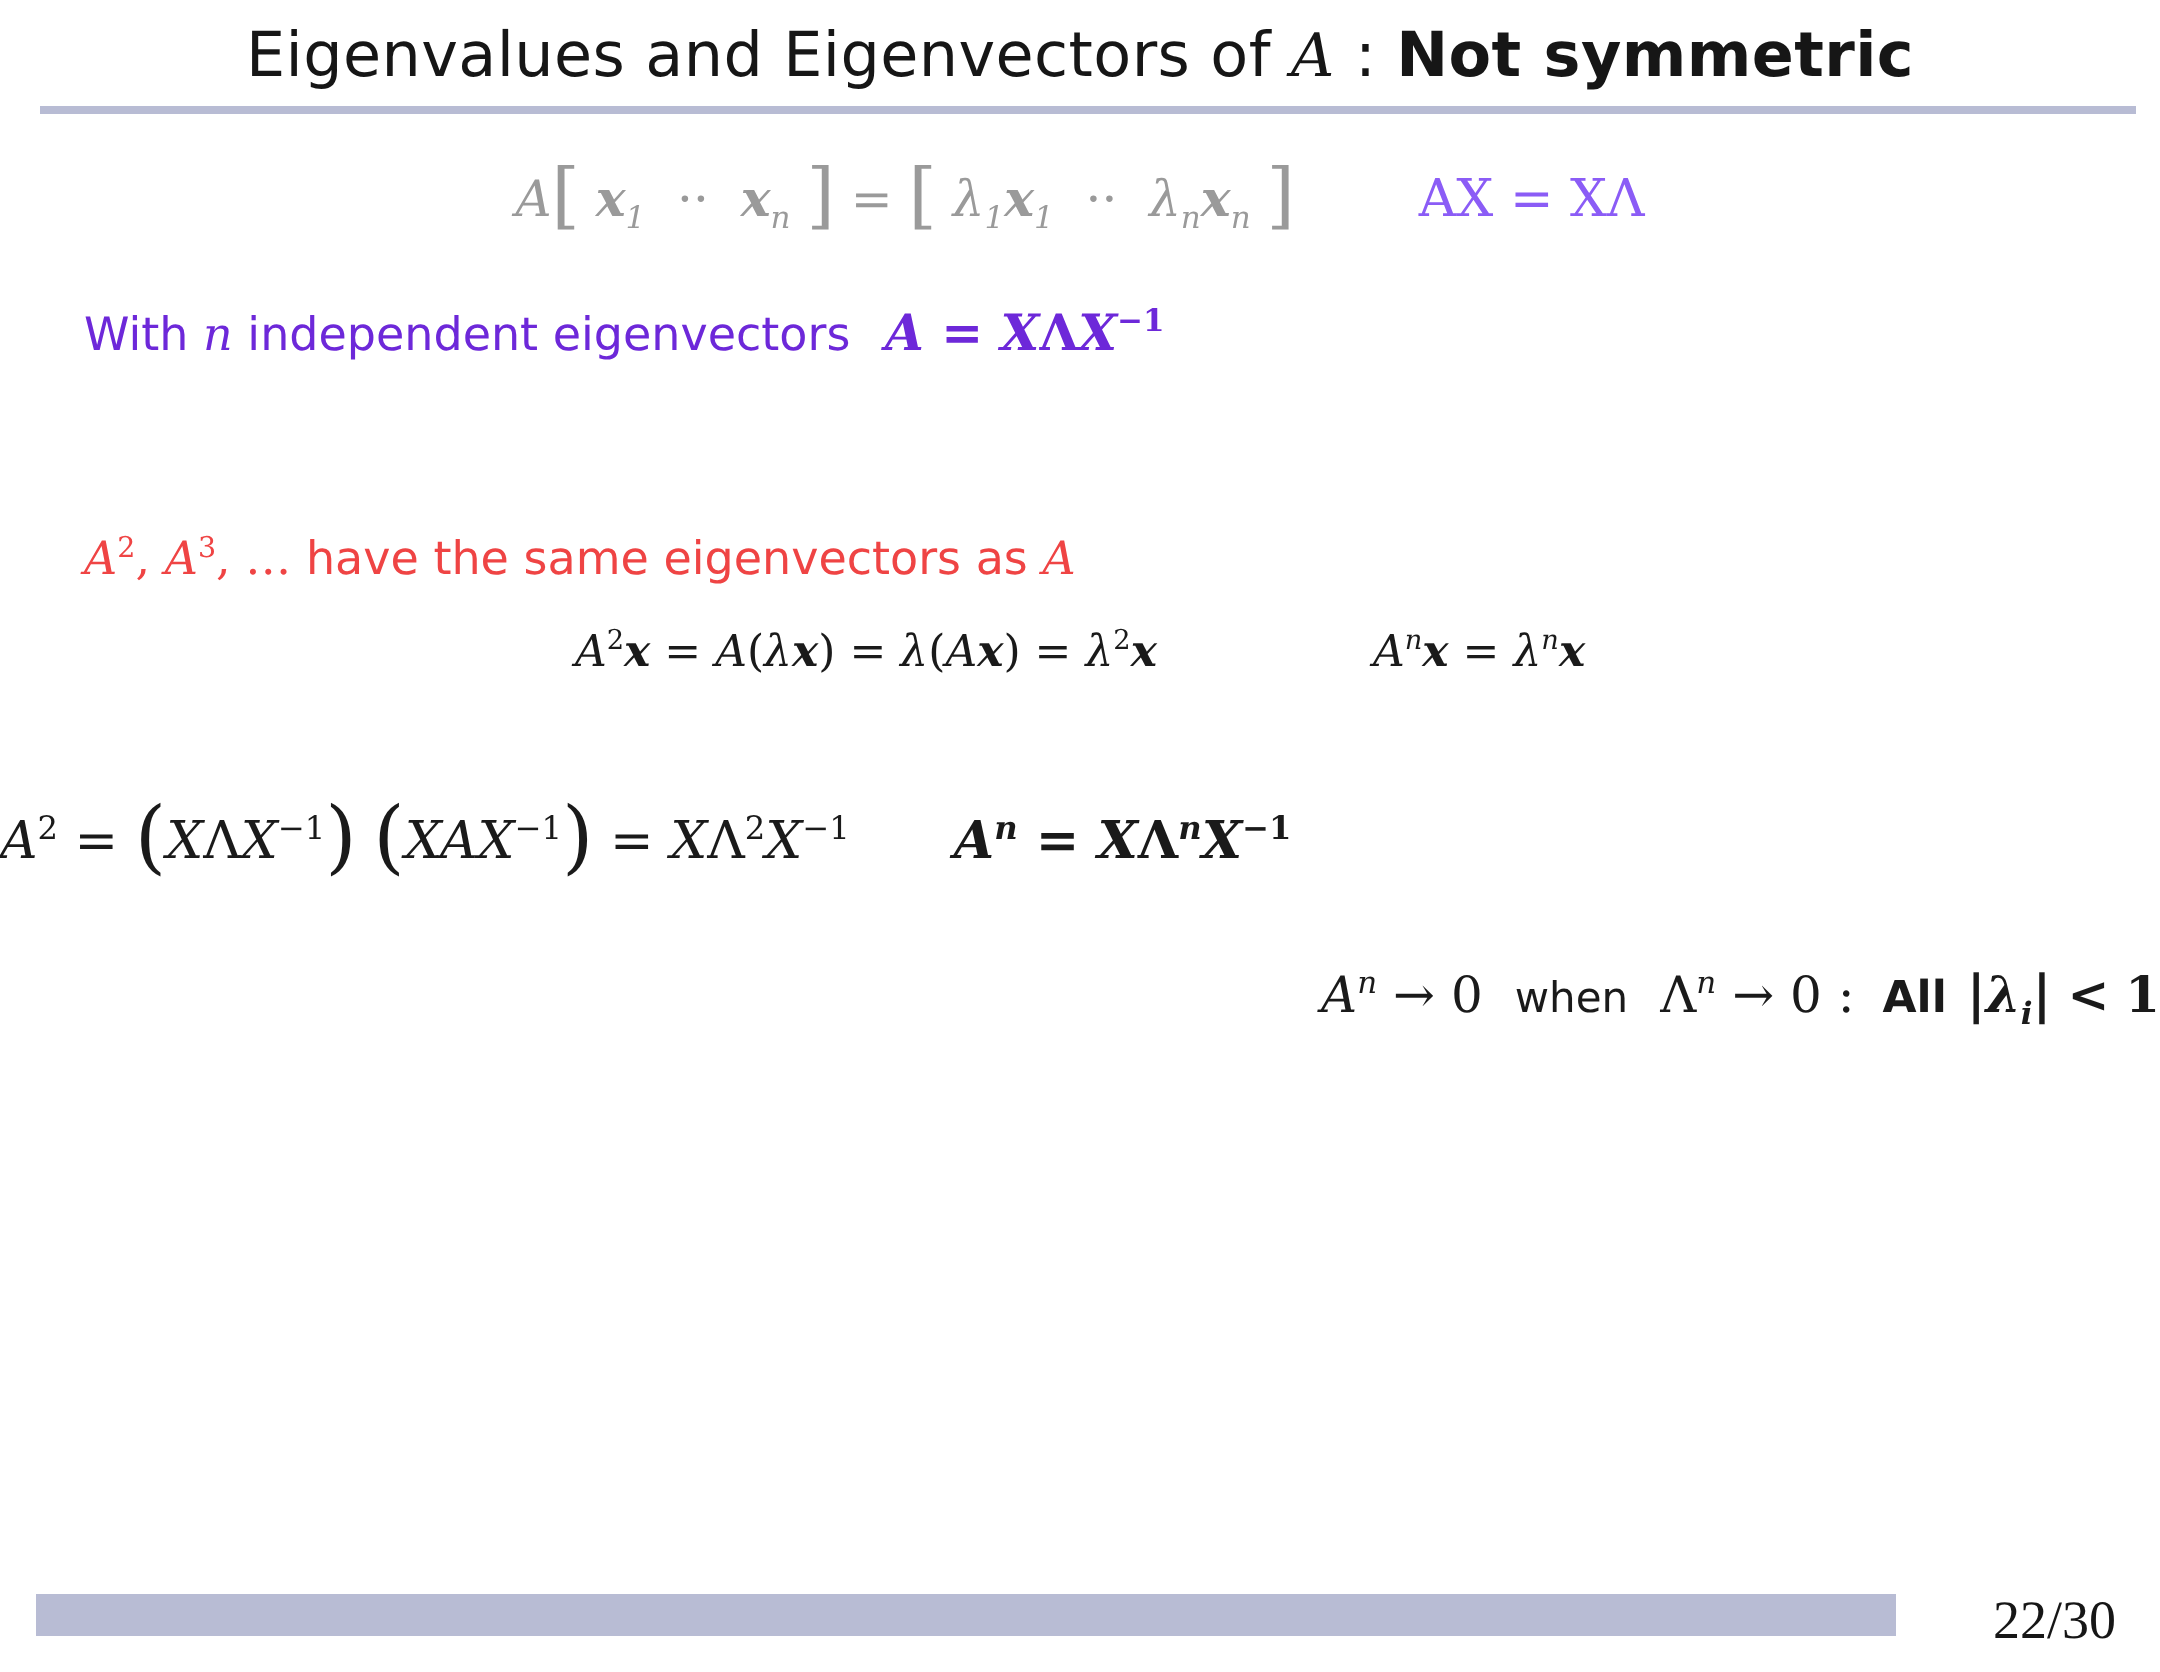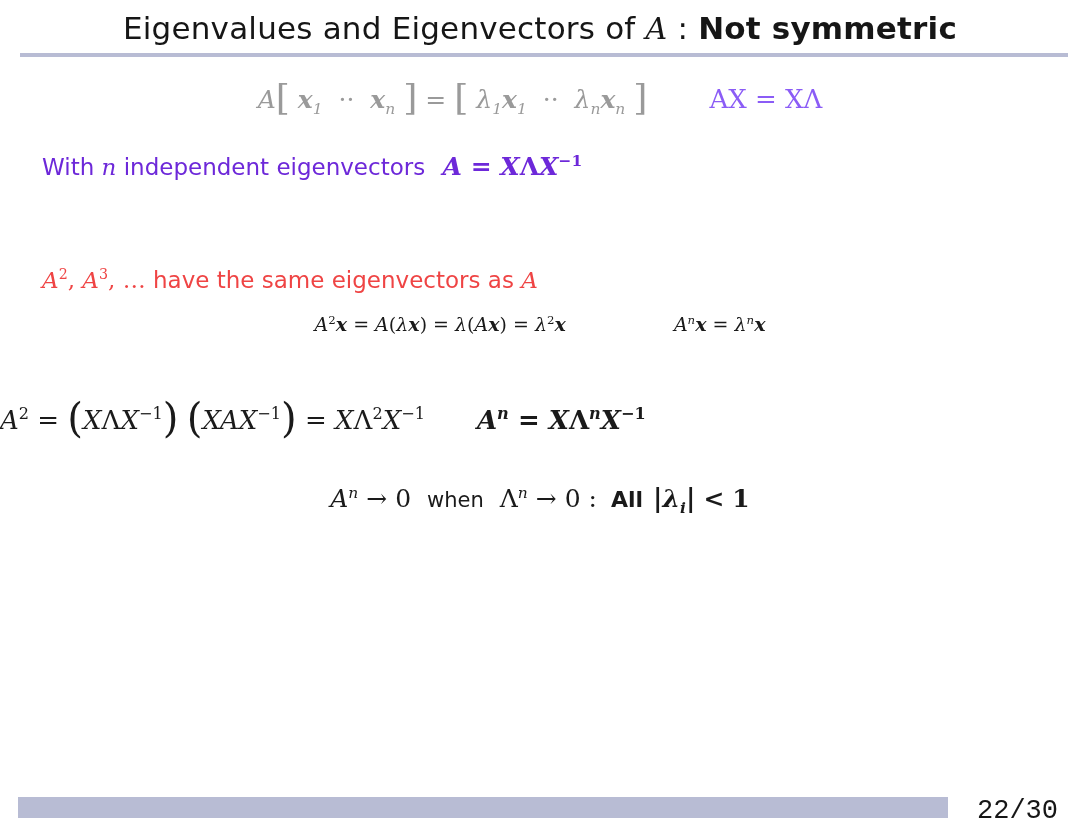--- a/index.html
+++ b/index.html
@@ -142,21 +142,21 @@
     font-size: 23px;
     color: #ef4444;
     margin-top: 16px;
   }
 
   #row-a2x {
     left: 0;
     top: 313px;
     width: 1080px;
     text-align: center;
-    font-size: 19px;
+    font-size: 22px;
   }
   #row-a2x .second {
     display: inline-block;
     margin-left: 108px;
   }
 
   #row-a2fact {
     left: 0;
     top: 392px;
     width: 1080px;
@@ -167,21 +167,21 @@
     display: inline-block;
     margin-left: 52px;
     font-weight: bold;
     font-size: 26px;
   }
 
   #row-limit {
     left: 0;
     top: 483px;
     width: 1080px;
-    text-align: center;
+    text-align: right;
     font-size: 25px;
   }
   #row-limit .word {
     font-family: "DejaVu Sans", sans-serif;
     font-size: 21px;
     margin: 0 16px;
   }
   #row-limit .allword {
     font-family: "DejaVu Sans", sans-serif;
     font-weight: bold;
@@ -204,21 +204,21 @@
     width: 930px;
     height: 21px;
     background: #b8bcd4;
   }
   .page-num {
     position: absolute;
     right: 22px;
     bottom: 10px;
     font-size: 27px;
     color: #161616;
-    font-family: Liberation Mono, monospace;
+    font-family: Liberation Serif, serif;
     margin-top: 24px;
   }
 </style>
 </head>
 <body>
 
 <div class="slide">
 
   <div class="title-block">
     <div class="title">

